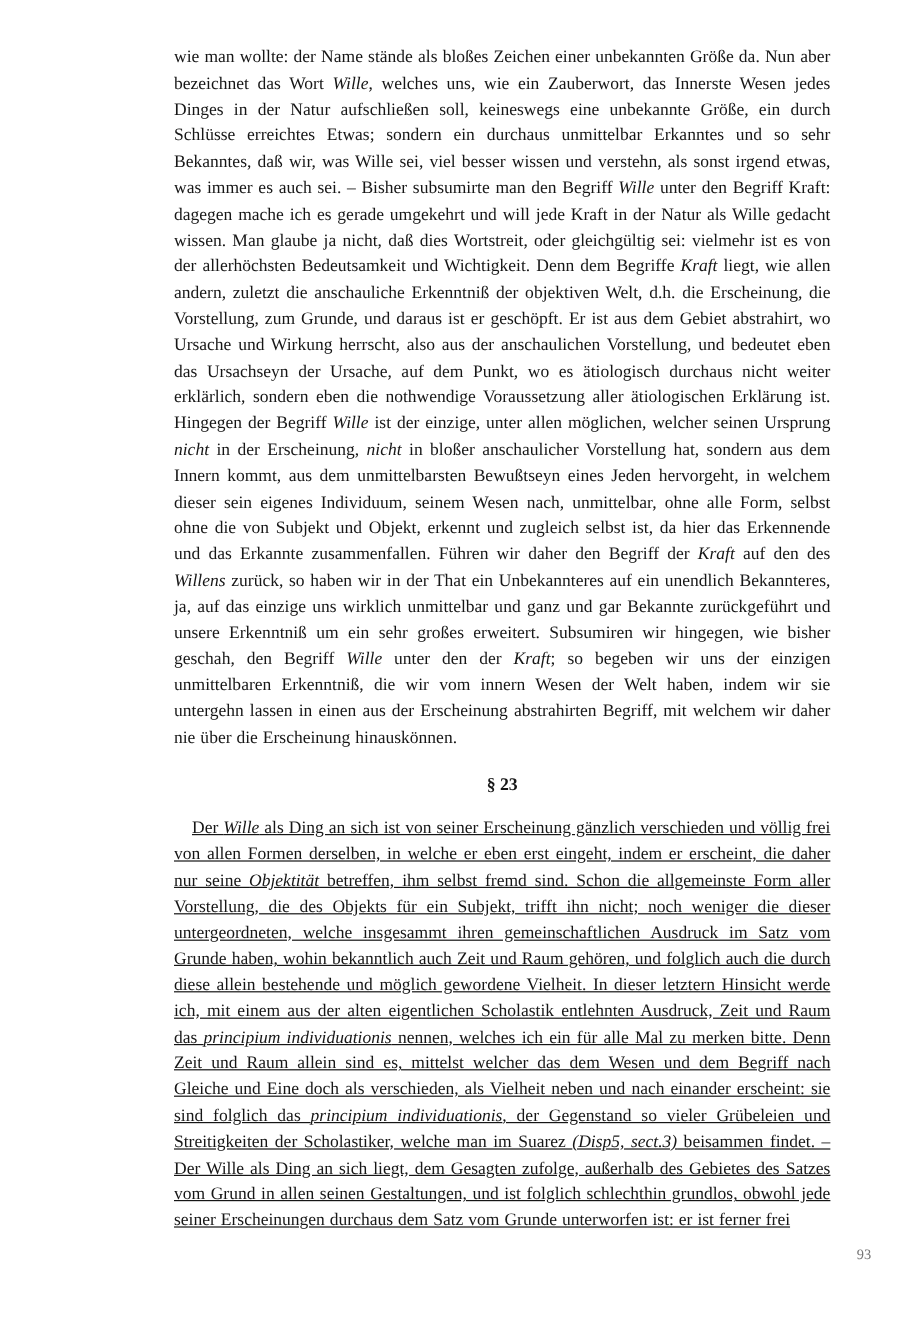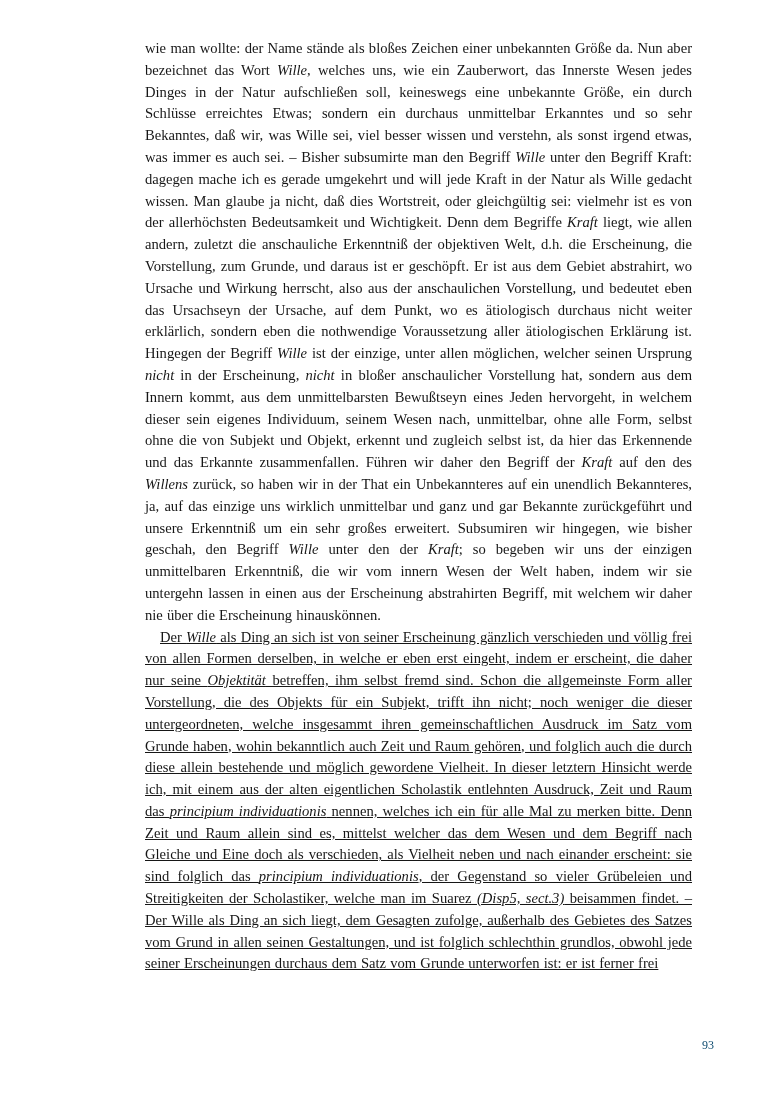--- a/index.html
+++ b/index.html
@@ -44,26 +44,28 @@
     line-height: 21.8px;
     font-weight: bold;
     text-align: center;
   }
   .page-number {
     position: absolute;
     left: 702px;
     top: 1038px;
     width: 36px;
     font-size: 12px;
-    color: #0c4a6e;
+    text-align: center;
+    color: #737373;
   }
 </style>
 </head>
 <body>
 
 <div class="text-block">
   <p class="para"><span>wie man wollte: der Name stände als bloßes Zeichen einer unbekannten Größe da. Nun aber bezeichnet das Wort </span><span class="it">Wille</span><span>, welches uns, wie ein Zauberwort, das Innerste Wesen jedes Dinges in der Natur aufschließen soll, keineswegs eine unbekannte Größe, ein durch Schlüsse erreichtes Etwas; sondern ein durchaus unmittelbar Erkanntes und so sehr Bekanntes, daß wir, was Wille sei, viel besser wissen und verstehn, als sonst irgend etwas, was immer es auch sei. – Bisher subsumirte man den Begriff </span><span class="it">Wille</span><span> unter den Begriff Kraft: dagegen mache ich es gerade umgekehrt und will jede Kraft in der Natur als Wille gedacht wissen. Man glaube ja nicht, daß dies Wortstreit, oder gleichgültig sei: vielmehr ist es von der allerhöchsten Bedeutsamkeit und Wichtigkeit. Denn dem Begriffe </span><span class="it">Kraft</span><span> liegt, wie allen andern, zuletzt die anschauliche Erkenntniß der objektiven Welt, d.h. die Erscheinung, die Vorstellung, zum Grunde, und daraus ist er geschöpft. Er ist aus dem Gebiet abstrahirt, wo Ursache und Wirkung herrscht, also aus der anschaulichen Vorstellung, und bedeutet eben das Ursachseyn der Ursache, auf dem Punkt, wo es ätiologisch durchaus nicht weiter erklärlich, sondern eben die nothwendige Voraussetzung aller ätiologischen Erklärung ist. Hingegen der Begriff </span><span class="it">Wille</span><span> ist der einzige, unter allen möglichen, welcher seinen Ursprung </span><span class="it">nicht</span><span> in der Erscheinung, </span><span class="it">nicht</span><span> in bloßer anschaulicher Vorstellung hat, sondern aus dem Innern kommt, aus dem unmittelbarsten Bewußtseyn eines Jeden hervorgeht, in welchem dieser sein eigenes Individuum, seinem Wesen nach, unmittelbar, ohne alle Form, selbst ohne die von Subjekt und Objekt, erkennt und zugleich selbst ist, da hier das Erkennende und das Erkannte zusammenfallen. Führen wir daher den Begriff der </span><span class="it">Kraft</span><span> auf den des </span><span class="it">Willens</span><span> zurück, so haben wir in der That ein Unbekannteres auf ein unendlich Bekannteres, ja, auf das einzige uns wirklich unmittelbar und ganz und gar Bekannte zurückgeführt und unsere Erkenntniß um ein sehr großes erweitert. Subsumiren wir hingegen, wie bisher geschah, den Begriff </span><span class="it">Wille</span><span> unter den der </span><span class="it">Kraft</span><span>; so begeben wir uns der einzigen unmittelbaren Erkenntniß, die wir vom innern Wesen der Welt haben, indem wir sie untergehn lassen in einen aus der Erscheinung abstrahirten Begriff, mit welchem wir daher nie über die Erscheinung hinauskönnen.</span></p>
 
+  <h2 class="section-heading">§ 23</h2>
 
   <p class="para indent"><span>Der </span><span class="it">Wille</span><span> als Ding an sich ist von seiner Erscheinung gänzlich verschieden und völlig frei von allen Formen derselben, in welche er eben erst eingeht, indem er erscheint, die daher nur seine </span><span class="it">Objektität</span><span> betreffen, ihm selbst fremd sind. Schon die allgemeinste Form aller Vorstellung, die des Objekts für ein Subjekt, trifft ihn nicht; noch weniger die dieser untergeordneten, welche insgesammt ihren gemeinschaftlichen Ausdruck im Satz vom Grunde haben, wohin bekanntlich auch Zeit und Raum gehören, und folglich auch die durch diese allein bestehende und möglich gewordene Vielheit. In dieser letztern Hinsicht werde ich, mit einem aus der alten eigentlichen Scholastik entlehnten Ausdruck, Zeit und Raum das </span><span class="it">principium individuationis</span><span> nennen, welches ich ein für alle Mal zu merken bitte. Denn Zeit und Raum allein sind es, mittelst welcher das dem Wesen und dem Begriff nach Gleiche und Eine doch als verschieden, als Vielheit neben und nach einander erscheint: sie sind folglich das </span><span class="it">principium individuationis</span><span>, der Gegenstand so vieler Grübeleien und Streitigkeiten der Scholastiker, welche man im Suarez </span><span class="it">(Disp5, sect.3)</span><span> beisammen findet. – Der Wille als Ding an sich liegt, dem Gesagten zufolge, außerhalb des Gebietes des Satzes vom Grund in allen seinen Gestaltungen, und ist folglich schlechthin grundlos, obwohl jede seiner Erscheinungen durchaus dem Satz vom Grunde unterworfen ist: er ist ferner frei</span></p>
 </div>
 
 <div class="page-number">93</div>
 
 </body></html>

